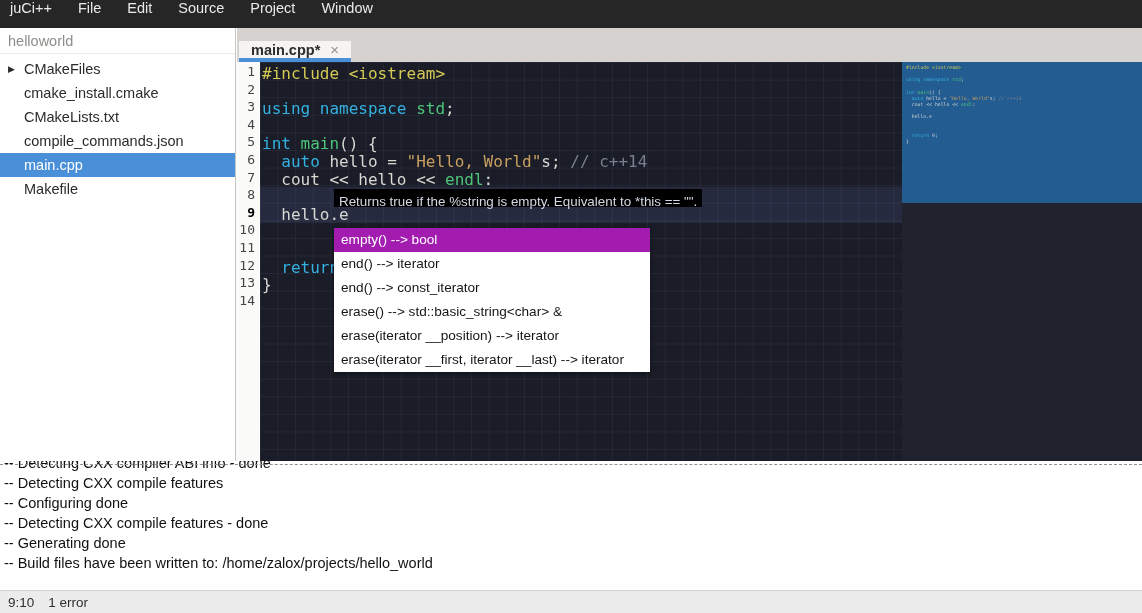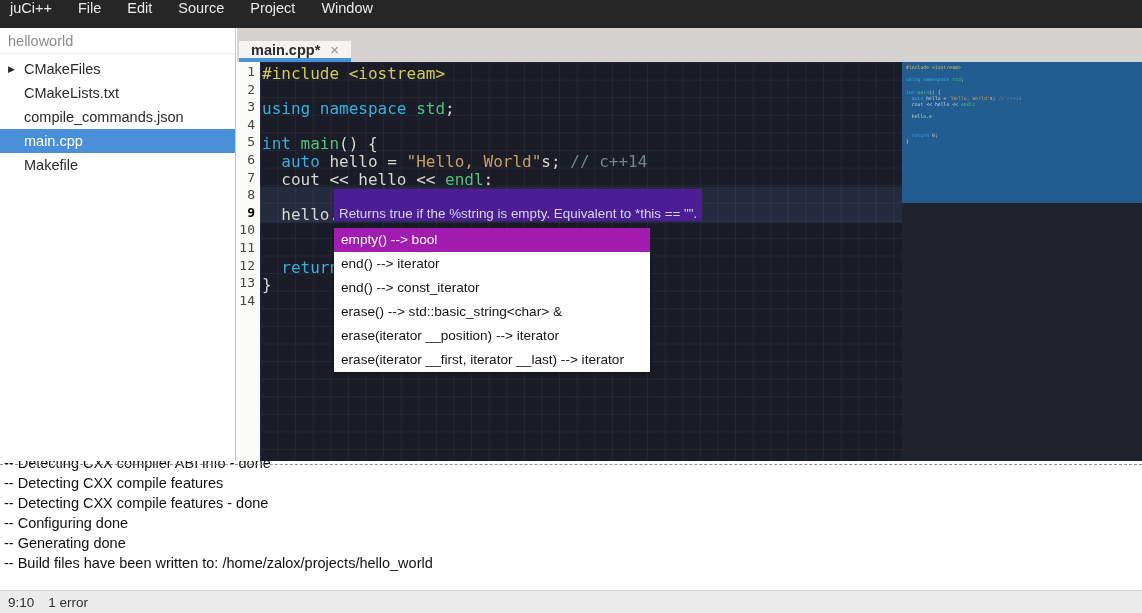--- a/index.html
+++ b/index.html
@@ -36,21 +36,21 @@
                      linear-gradient(to bottom,rgba(120,130,170,.10) 1px,transparent 1px);
     background-size:17.6px 17.6px}
   .hl{position:absolute;left:0;width:100%;height:17.6px;background:rgba(95,110,170,.18)}
   .hl-a{top:125px}.hl-b{top:143px}
   .code{position:absolute;left:2px;top:2px;right:0}
   .cline{height:17.6px;line-height:17.6px;font:16px "DejaVu Sans Mono",monospace;white-space:pre;color:#d6d8d2}
   .tok-kw{color:#33b1e1}.tok-fn{color:#4dc479}.tok-pre{color:#d3ca54}
   .tok-str{color:#c9a05f}.tok-cmt{color:#79808f}.tok-txt{color:#d6d8d2}
   .tok-err{color:#4dc479;text-decoration-color:#c3cad6;text-underline-offset:3px}
 
-  .tooltip{position:absolute;left:98px;top:127px;height:18px;line-height:18px;background:#4c1d95;color:#d2d8e4;font-size:13.4px;padding:16px 5px;white-space:nowrap;z-index:6}
+  .tooltip{position:absolute;left:98px;top:127px;height:18px;line-height:18px;background:#000000;color:#d2d8e4;font-size:13.4px;padding:4px 5px;white-space:nowrap;z-index:6}
   .acpopup{position:absolute;left:98px;top:166px;width:316px;background:#fff;z-index:7;box-shadow:0 1px 4px rgba(0,0,0,.45)}
   .ac-item{height:24px;line-height:24px;padding-left:7px;font-size:13.6px;color:#161616;white-space:nowrap;overflow:hidden}
   .ac-item.sel{background:#a21caf;color:#fff}
 
   
   .minimap{position:absolute;left:666px;top:0;width:240px;height:100%;background:#20222e}
   .mview{position:absolute;left:0;top:0;width:100%;height:141px;background:#235c91}
   .mcode{position:absolute;left:4px;top:3px}
   .mcode div{height:6.15px;line-height:6.15px;font:4.8px "DejaVu Sans Mono",monospace;white-space:pre;opacity:.95}
 
@@ -75,20 +75,21 @@
       <span>Edit</span>
       <span>Source</span>
       <span>Project</span>
       <span>Window</span>
     </div>
 
   <div class="sidebar">
     <div class="side-header">helloworld</div>
     <div class="tree">
         <div class="tree-item"><span class="exp">▶</span><span>CMakeFiles</span></div>
+        <div class="tree-item"><span>cmake_install.cmake</span></div>
         <div class="tree-item"><span>CMakeLists.txt</span></div>
         <div class="tree-item"><span>compile_commands.json</span></div>
         <div class="tree-item sel"><span>main.cpp</span></div>
         <div class="tree-item"><span>Makefile</span></div>
       </div>
   </div>
 
   <div class="tabbar">
     <div class="tab">
       <span class="tlabel">main.cpp*</span>
@@ -159,22 +160,22 @@
           <div><span class="tok-txt">  </span><span class="tok-kw">return</span><span class="tok-txt"> 0;</span></div>
           <div><span class="tok-txt">}</span></div>
           <div></div>
         </div>
     </div>
   </div>
 
   <div class="output">
       <div>-- Detecting CXX compiler ABI info - done</div>
       <div>-- Detecting CXX compile features</div>
+      <div>-- Configuring done</div>
       <div>-- Detecting CXX compile features - done</div>
-      <div>-- Configuring done</div>
       <div>-- Generating done</div>
       <div>-- Build files have been written to: /home/zalox/projects/hello_world</div>
     </div>
   <div class="splitter"></div>
 
   <div class="statusbar">
     <span>9:10</span>
     <span>1 error</span>
   </div>
 

